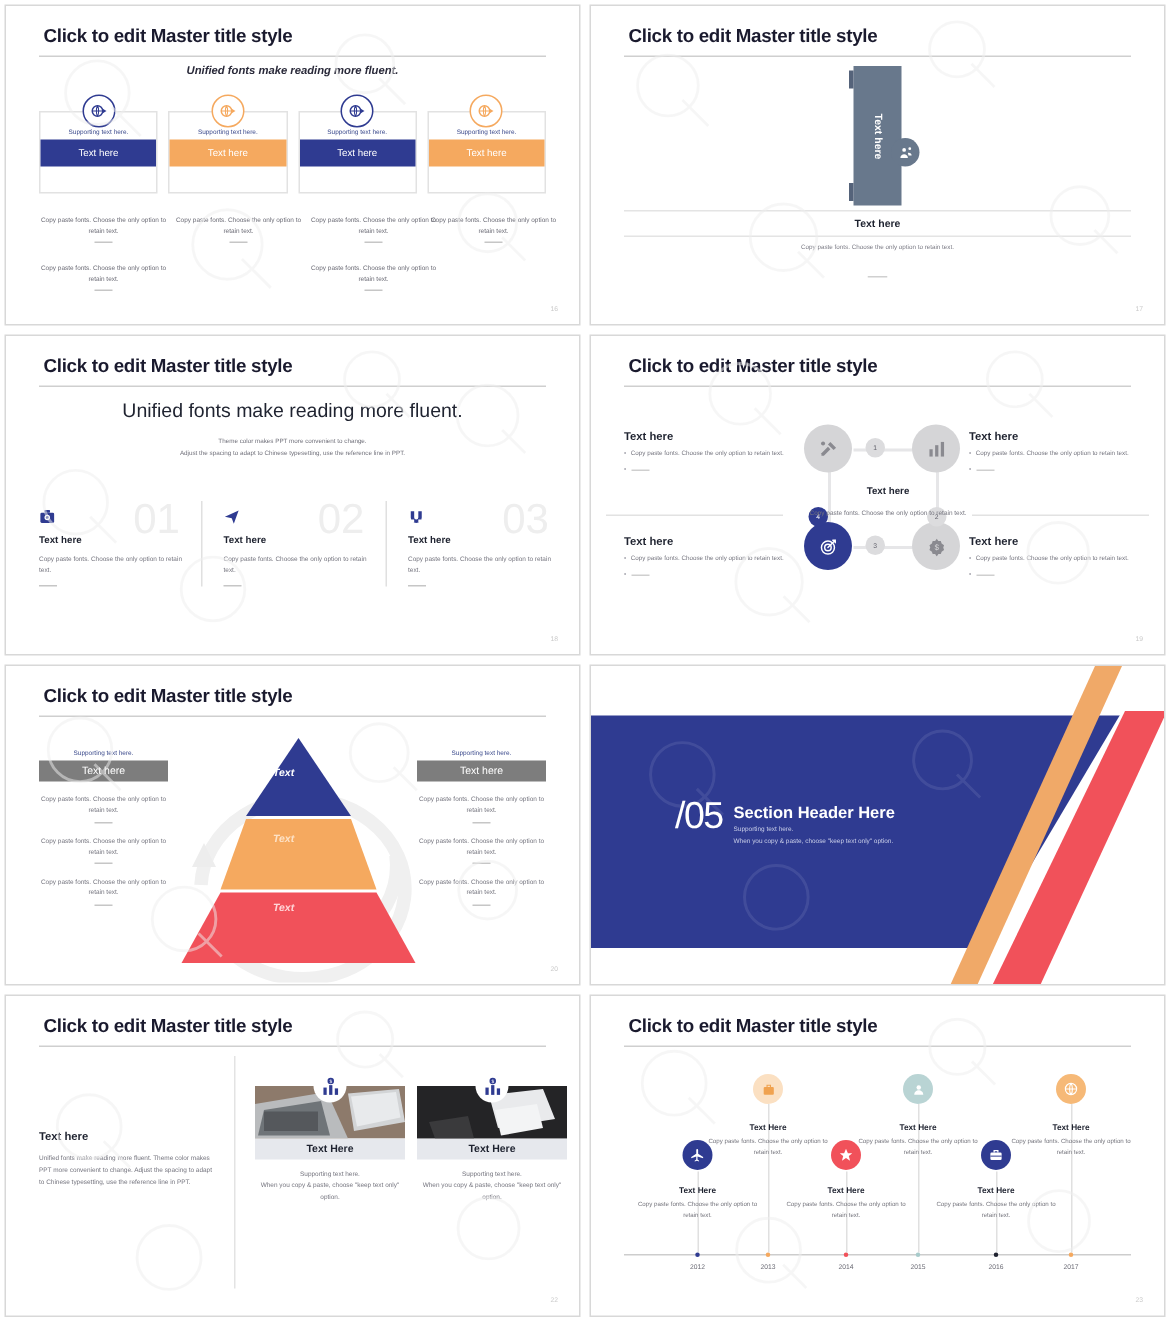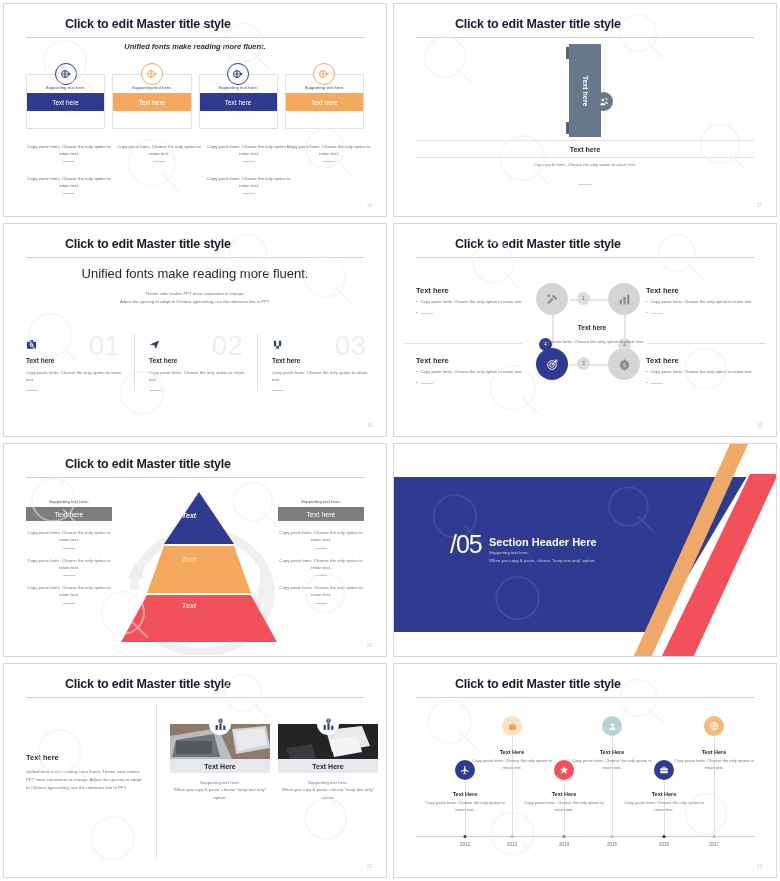--- a/index.html
+++ b/index.html
@@ -25,21 +25,20 @@
   
   .wm { position:absolute; inset:0; pointer-events:none; opacity:.5; z-index:3; }
   .wm svg { width:100%; height:100%; }
 
   .content { position:absolute; inset:0; z-index:2; }
 
   .title {
     position:absolute; left:25px; top:13px;
     font-size:12.5px; font-weight:bold; color:#1a1a2e;
     letter-spacing:-0.2px;
-    margin-left:36px;
   }
   .title-rule {
     position:absolute; left:22px; right:22px; top:33px;
     height:1px; background:#cfcfcf;
   }
   .pagenum {
     position:absolute; right:14px; bottom:8px;
     font-size:4.5px; color:#c9c9c9;
   }
 

